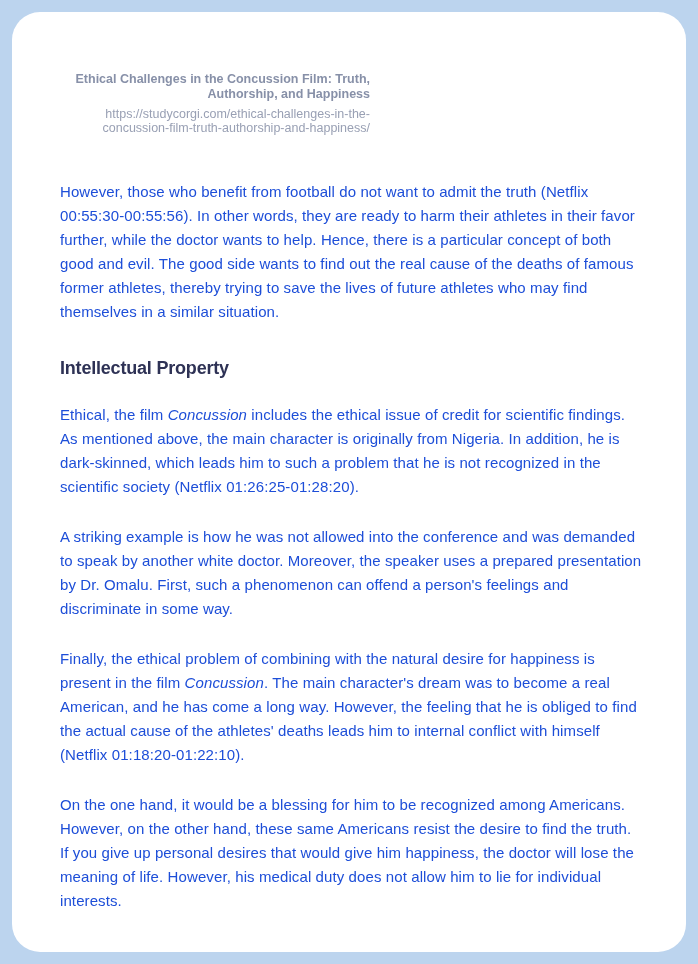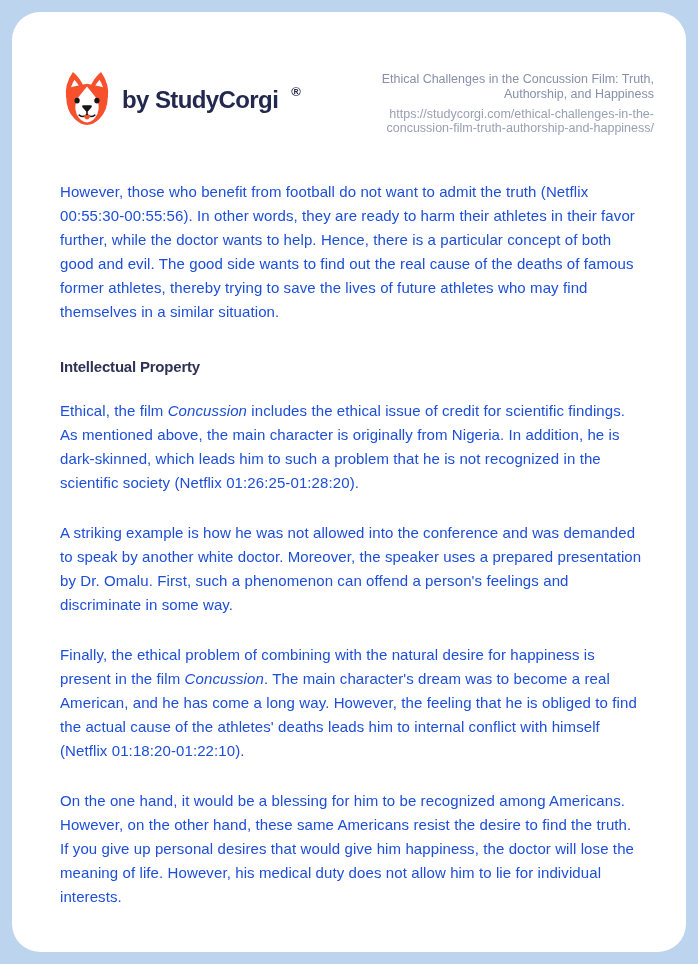--- a/index.html
+++ b/index.html
@@ -57,21 +57,21 @@
     top: -9px;
     margin-left: 3px;
   }
   .header-meta {
     width: 310px;
     text-align: right;
     padding-top: 4px;
   }
   .doc-title {
     font-size: 12.5px;
-    font-weight: normal;
+    font-weight: bold;
     color: #8790A8;
     line-height: 1.18;
   }
   .doc-url {
     font-size: 12.5px;
     color: #99A0B4;
     line-height: 1.18;
     margin-top: 5px;
     overflow-wrap: break-word;
   }
@@ -84,58 +84,34 @@
     line-height: 24px;
     color: #1d4ed8;
     margin: 0 0 26px 0;
     letter-spacing: 0.1px;
   }
   .para em {
     font-style: italic;
     text-align: right;
   }
   .heading {
-    font-size: 15px;
+    font-size: 18px;
     font-weight: bold;
     color: #2E3255;
     margin: 34px 0 24px 0;
     letter-spacing: -0.2px;
   }
 </style>
 </head>
 <body>
 
 <div class="card">
 
   <div class="header">
 
-    <div class="logo">
-      <svg class="logo-icon" viewBox="0 0 96 112" xmlns="http://www.w3.org/2000/svg" aria-hidden="true">
-
-        <path d="M21 2 Q4 26 8 52 L43 33 Q35 13 21 2 Z" fill="#F7502C"></path>
-        <path d="M75 2 Q92 26 88 52 L53 33 Q61 13 75 2 Z" fill="#F7502C"></path>
-        <path d="M24 17 Q15 31 16 44 L35 33 Q30 24 24 17 Z" fill="#FFFFFF"></path>
-        <path d="M72 17 Q81 31 80 44 L61 33 Q66 24 72 17 Z" fill="#FFFFFF"></path>
-
-        <path d="M8 48 Q8 31 27 29 L48 25 L69 29 Q88 31 88 48 Q88 77 72 92 Q60 104 48 104 Q36 104 24 92 Q8 77 8 48 Z" fill="#F7502C"></path>
-
-        <path d="M48 30 L63 49 Q75 65 68 83 Q60 99 48 99 Q36 99 28 83 Q21 65 33 49 Z" fill="#FFFFFF"></path>
-
-        <ellipse cx="29" cy="57" rx="5" ry="5.5" fill="#161616"></ellipse>
-        <ellipse cx="67" cy="57" rx="5" ry="5.5" fill="#161616"></ellipse>
-
-        <path d="M41 66 L55 66 Q59 66 56.5 70 L51 76.5 Q48 80 45 76.5 L39.5 70 Q37 66 41 66 Z" fill="#161616"></path>
-
-        <path d="M48 78 L48 84 M48 84 Q41 91 33 85 M48 84 Q55 91 63 85" stroke="#161616" stroke-width="3" fill="none" stroke-linecap="round"></path>
-
-        <path d="M41.5 87 Q48 100 54.5 87 Q51 83 48 85.5 Q45 83 41.5 87 Z" fill="#F7502C"></path>
-      </svg>
-      <span class="brand">by StudyCorgi</span>
-      <span class="reg">®</span>
-    </div>
 
     <div class="header-meta">
       <div class="doc-title">Ethical Challenges in the Concussion Film: Truth, Authorship, and Happiness</div>
       <div class="doc-url">https://studycorgi.com/ethical-challenges-in-the-concussion-film-truth-authorship-and-happiness/</div>
     </div>
 
   </div>
 
   <div class="article">
     <p class="para"><span>However, those who benefit from football do not want to admit the truth (Netflix 00:55:30-00:55:56). In other words, they are ready to harm their athletes in their favor further, while the doctor wants to help. Hence, there is a particular concept of both good and evil. The good side wants to find out the real cause of the deaths of famous former athletes, thereby trying to save the lives of future athletes who may find themselves in a similar situation.</span></p>

